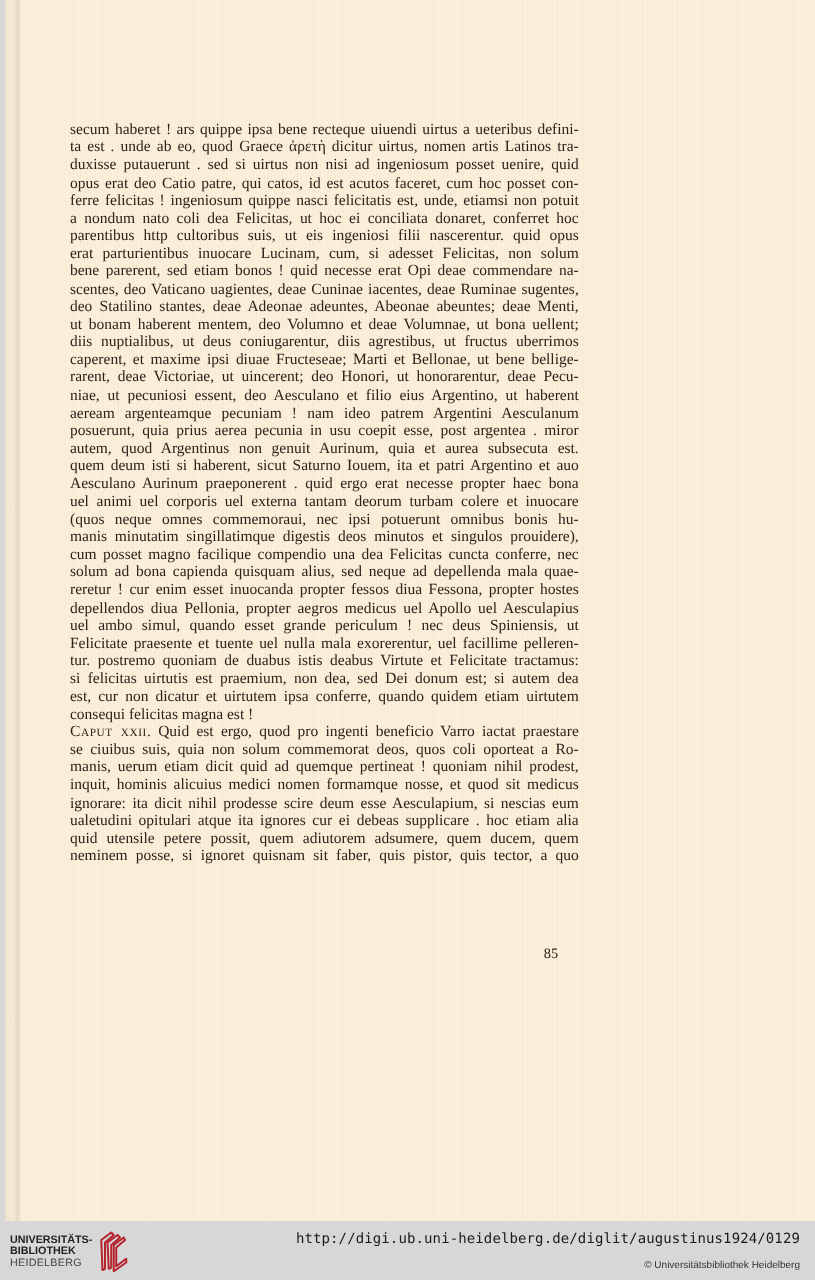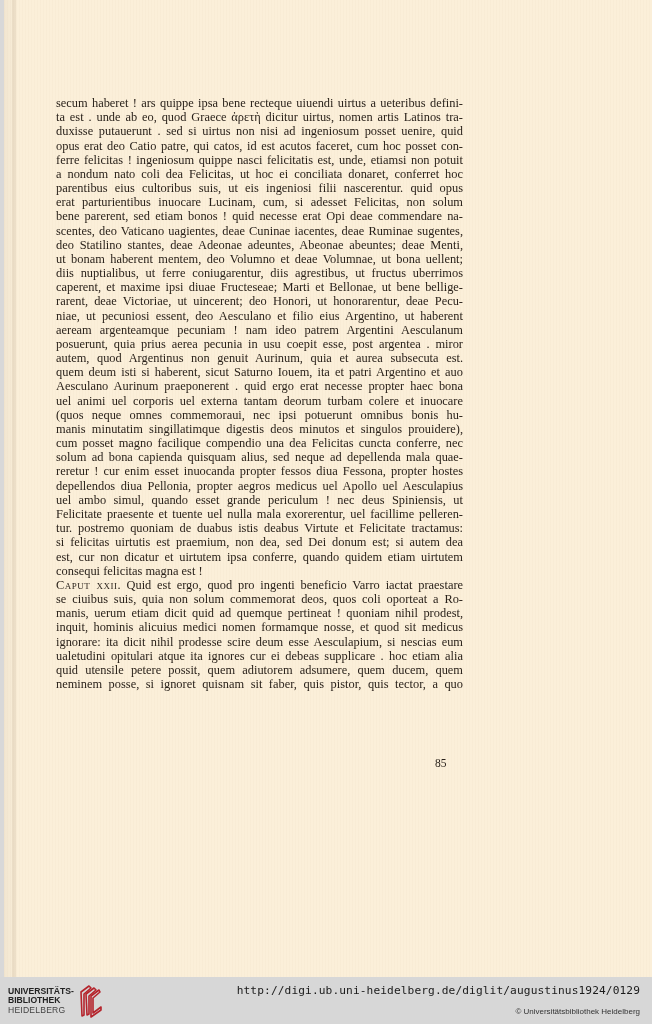--- a/index.html
+++ b/index.html
@@ -125,27 +125,27 @@
 <div class="page">
   <div class="page-edge-left"></div>
 
   <div class="text-block">
     <span class="line">secum haberet ! ars quippe ipsa bene recteque uiuendi uirtus a ueteribus defini-</span>
     <span class="line">ta est . unde ab eo, quod Graece ἀρετὴ dicitur uirtus, nomen artis Latinos tra-</span>
     <span class="line">duxisse putauerunt . sed si uirtus non nisi ad ingeniosum posset uenire, quid</span>
     <span class="line">opus erat deo Catio patre, qui catos, id est acutos faceret, cum hoc posset con-</span>
     <span class="line">ferre felicitas ! ingeniosum quippe nasci felicitatis est, unde, etiamsi non potuit</span>
     <span class="line">a nondum nato coli dea Felicitas, ut hoc ei conciliata donaret, conferret hoc</span>
-    <span class="line">parentibus eius cultoribus suis, ut eis ingeniosi filii nascerentur. quid opus</span>
+    <span class="line">parentibus http cultoribus suis, ut eis ingeniosi filii nascerentur. quid opus</span>
     <span class="line">erat parturientibus inuocare Lucinam, cum, si adesset Felicitas, non solum</span>
     <span class="line">bene parerent, sed etiam bonos ! quid necesse erat Opi deae commendare na-</span>
     <span class="line">scentes, deo Vaticano uagientes, deae Cuninae iacentes, deae Ruminae sugentes,</span>
     <span class="line">deo Statilino stantes, deae Adeonae adeuntes, Abeonae abeuntes; deae Menti,</span>
     <span class="line">ut bonam haberent mentem, deo Volumno et deae Volumnae, ut bona uellent;</span>
-    <span class="line">diis nuptialibus, ut ferre coniugarentur, diis agrestibus, ut fructus uberrimos</span>
+    <span class="line">diis nuptialibus, ut deus coniugarentur, diis agrestibus, ut fructus uberrimos</span>
     <span class="line">caperent, et maxime ipsi diuae Fructeseae; Marti et Bellonae, ut bene bellige-</span>
     <span class="line">rarent, deae Victoriae, ut uincerent; deo Honori, ut honorarentur, deae Pecu-</span>
     <span class="line">niae, ut pecuniosi essent, deo Aesculano et filio eius Argentino, ut haberent</span>
     <span class="line">aeream argenteamque pecuniam ! nam ideo patrem Argentini Aesculanum</span>
     <span class="line">posuerunt, quia prius aerea pecunia in usu coepit esse, post argentea . miror</span>
     <span class="line">autem, quod Argentinus non genuit Aurinum, quia et aurea subsecuta est.</span>
     <span class="line">quem deum isti si haberent, sicut Saturno Iouem, ita et patri Argentino et auo</span>
     <span class="line">Aesculano Aurinum praeponerent . quid ergo erat necesse propter haec bona</span>
     <span class="line">uel animi uel corporis uel externa tantam deorum turbam colere et inuocare</span>
     <span class="line">(quos neque omnes commemoraui, nec ipsi potuerunt omnibus bonis hu-</span>

